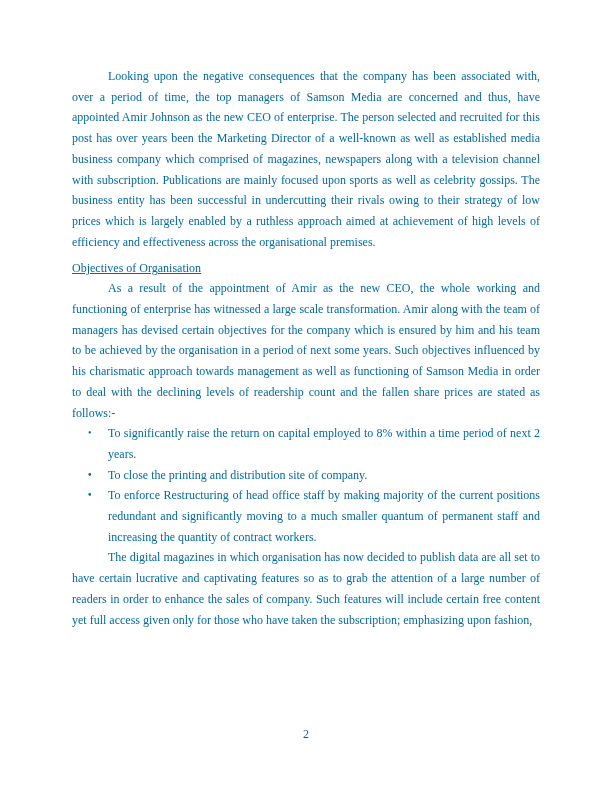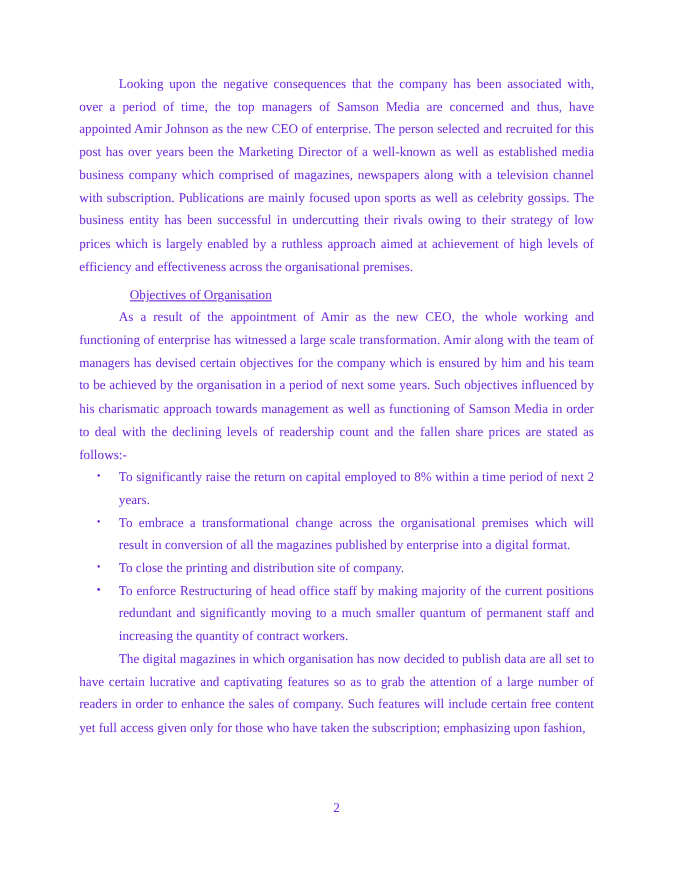--- a/index.html
+++ b/index.html
@@ -1,30 +1,30 @@
 <!DOCTYPE html>
 <html><head>
   <meta charset="utf-8">
   <style>
     html, body { margin: 0; padding: 0; background: #ffffff; }
     body { width: 612px; height: 792px; position: relative; overflow: hidden; }
     .page {
       position: absolute; left: 0; top: 0; width: 612px; height: 792px; background: #ffffff;
-      font-family: "Liberation Serif", "DejaVu Serif", serif; color: #6d28d9;
+      font-family: "Liberation Serif", "DejaVu Serif", serif; color: #0369a1;
       font-size: 12px;
     }
     .content {
       position: absolute; left: 72px; top: 66px; width: 468px;
     }
     p {
       margin: 0; line-height: 20.7px; text-align: justify; text-align-last: left;
     }
     .indent { text-indent: 36px; }
     .heading {
-      margin-top: 6px; line-height: 20px; text-decoration: underline; text-align: left; margin-left: 46px;
+      margin-top: 6px; line-height: 20px; text-decoration: underline; text-align: left;
     }
     ul.bullets {
       list-style: none; margin: 0; padding: 0;
     }
     ul.bullets li {
       position: relative; padding-left: 36px; line-height: 20.7px; text-align: justify; text-align-last: left;
     }
     ul.bullets li .bullet {
       position: absolute; left: 16px; top: 0; font-size: 10px;
     }
@@ -35,21 +35,21 @@
 </head>
 <body>
 
 <div class="page">
   <div class="content">
     <p class="indent">Looking upon the negative consequences that the company has been associated with, over a period of time, the top managers of Samson Media are concerned and thus, have appointed Amir Johnson as the new CEO of enterprise. The person selected and recruited for this post has over years been the Marketing Director of a well-known as well as established media business company which comprised of magazines, newspapers along with a television channel with subscription. Publications are mainly focused upon sports as well as celebrity gossips. The business entity has been successful in undercutting their rivals owing to their strategy of low prices which is largely enabled by a ruthless approach aimed at achievement of high levels of efficiency and effectiveness across the organisational premises.</p>
     <p class="heading">Objectives of Organisation</p>
     <p class="indent">As a result of the appointment of Amir as the new CEO, the whole working and functioning of enterprise has witnessed a large scale transformation. Amir along with the team of managers has devised certain objectives for the company which is ensured by him and his team to be achieved by the organisation in a period of next some years. Such objectives influenced by his charismatic approach towards management as well as functioning of Samson Media in order to deal with the declining levels of readership count and the fallen share prices are stated as follows:-</p>
     <ul class="bullets">
       <li><span class="bullet">•</span><span>To significantly raise the return on capital employed to 8% within a time period of next 2 years.</span></li>
-      <li><span class="bullet">•</span><span>To embrace a transformational change across the organisational premises which will result in conversion of all the magazines published by enterprise into a digital format.</span></li>
+      <li><span class="bullet">•</span></li>
       <li><span class="bullet">•</span><span>To close the printing and distribution site of company.</span></li>
       <li><span class="bullet">•</span></li>
       <li><span class="bullet">•</span><span>To enforce Restructuring of head office staff by making majority of the current positions redundant and significantly moving to a much smaller quantum of permanent staff and increasing the quantity of contract workers.</span></li>
     </ul>
     <p class="indent">The digital magazines in which organisation has now decided to publish data are all set to have certain lucrative and captivating features so as to grab the attention of a large number of readers in order to enhance the sales of company. Such features will include certain free content yet full access given only for those who have taken the subscription; emphasizing upon fashion,</p>
   </div>
   <div class="page-number">2</div>
 </div>
 
 </body></html>

